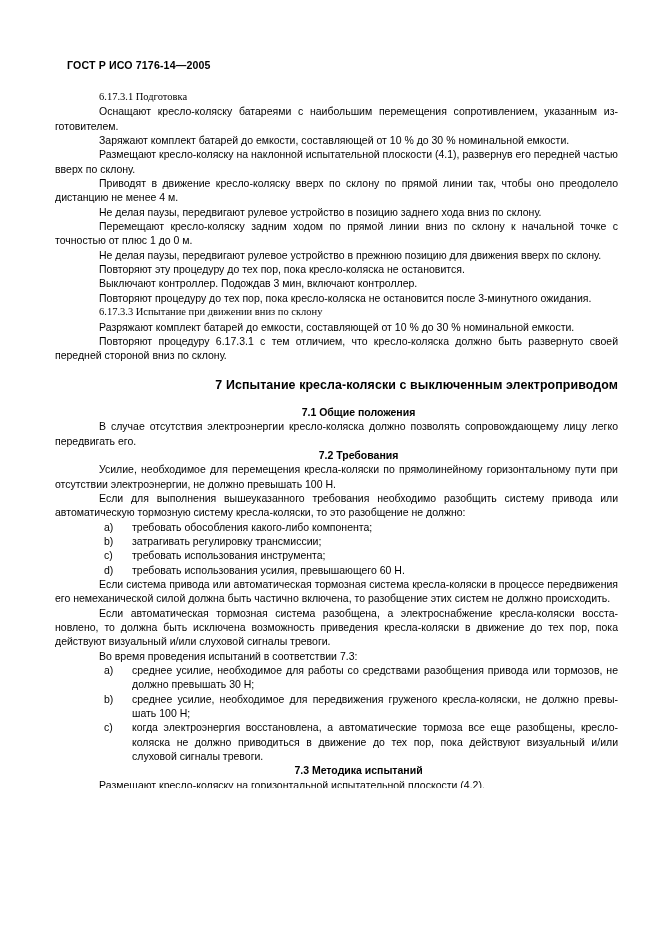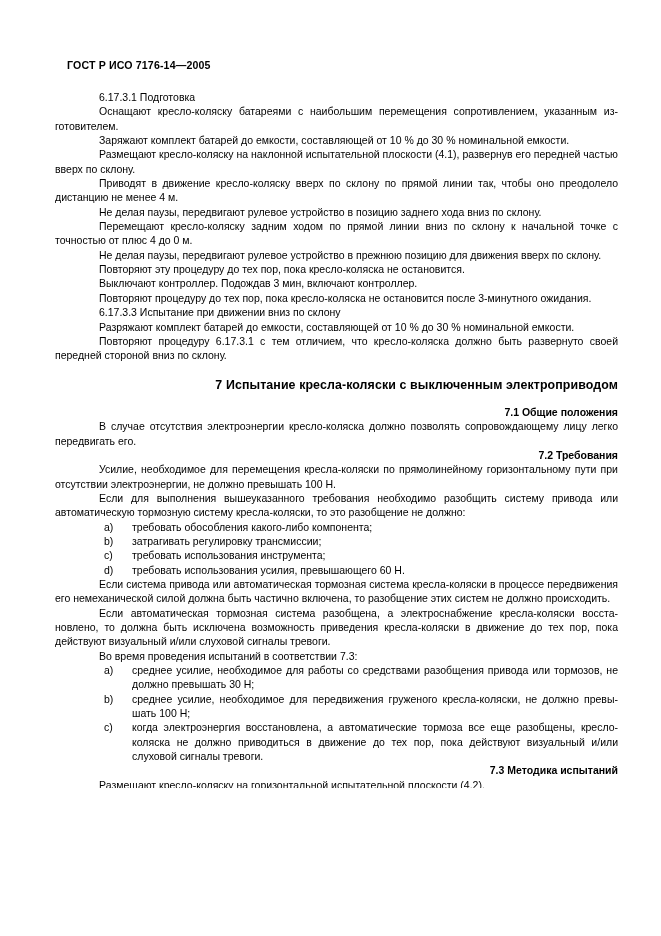--- a/index.html
+++ b/index.html
@@ -58,27 +58,28 @@
 
   
   p.para {
     text-indent: 44px;
   }
 
   
   p.heading-num {
     text-indent: 44px;
     text-align: left;
+    font-family: Liberation Serif, serif;
   }
 
   
   p.sub-heading {
     text-indent: 44px;
     font-weight: bold;
-    text-align: right;
+    text-align: center;
   }
 
   
   h2.section-heading {
     margin: 0;
     padding: 0;
     font-size: 12.4px;
     font-weight: bold;
     line-height: 14.35px;
     text-indent: 38px;
@@ -127,21 +128,21 @@
 
   <div class="content">
 
     <p class="heading-num">6.17.3.1  Подготовка</p>
     <p class="para">Оснащают кресло-коляску батареями с наибольшим перемещения сопротивлением, указанным из­готовителем.</p>
     <p class="para">Заряжают комплект батарей до емкости, составляющей от 10 % до 30 % номинальной емкости.</p>
     <p class="para">Размещают кресло-коляску на наклонной испытательной плоскости (4.1), развернув его передней частью вверх по склону.</p>
 
     <p class="para">Приводят в движение кресло-коляску вверх по склону по прямой линии так, чтобы оно преодолело дистанцию не менее 4 м.</p>
     <p class="para">Не делая паузы, передвигают рулевое устройство в позицию заднего хода вниз по склону.</p>
-    <p class="para">Перемещают кресло-коляску задним ходом по прямой линии вниз по склону к начальной точке с точностью от плюс 4 до 0 м.</p>
+    <p class="para">Перемещают кресло-коляску задним ходом по прямой линии вниз по склону к начальной точке с точностью от плюс 1 до 0 м.</p>
     <p class="para">Не делая паузы, передвигают рулевое устройство в прежнюю позицию для движения вверх по склону.</p>
     <p class="para">Повторяют эту процедуру до тех пор, пока кресло-коляска не остановится.</p>
     <p class="para">Выключают контроллер. Подождав 3 мин, включают контроллер.</p>
     <p class="para">Повторяют процедуру до тех пор, пока кресло-коляска не остановится после 3-минутного ожидания.</p>
 
     <p class="heading-num">6.17.3.3  Испытание при движении вниз по склону</p>
     <p class="para">Разряжают комплект батарей до емкости, составляющей от 10 % до 30 % номинальной емкости.</p>
     <p class="para">Повторяют процедуру 6.17.3.1 с тем отличием, что кресло-коляска должно быть развернуто своей передней стороной вниз по склону.</p>
 
     <div class="gap-before-section"></div>

